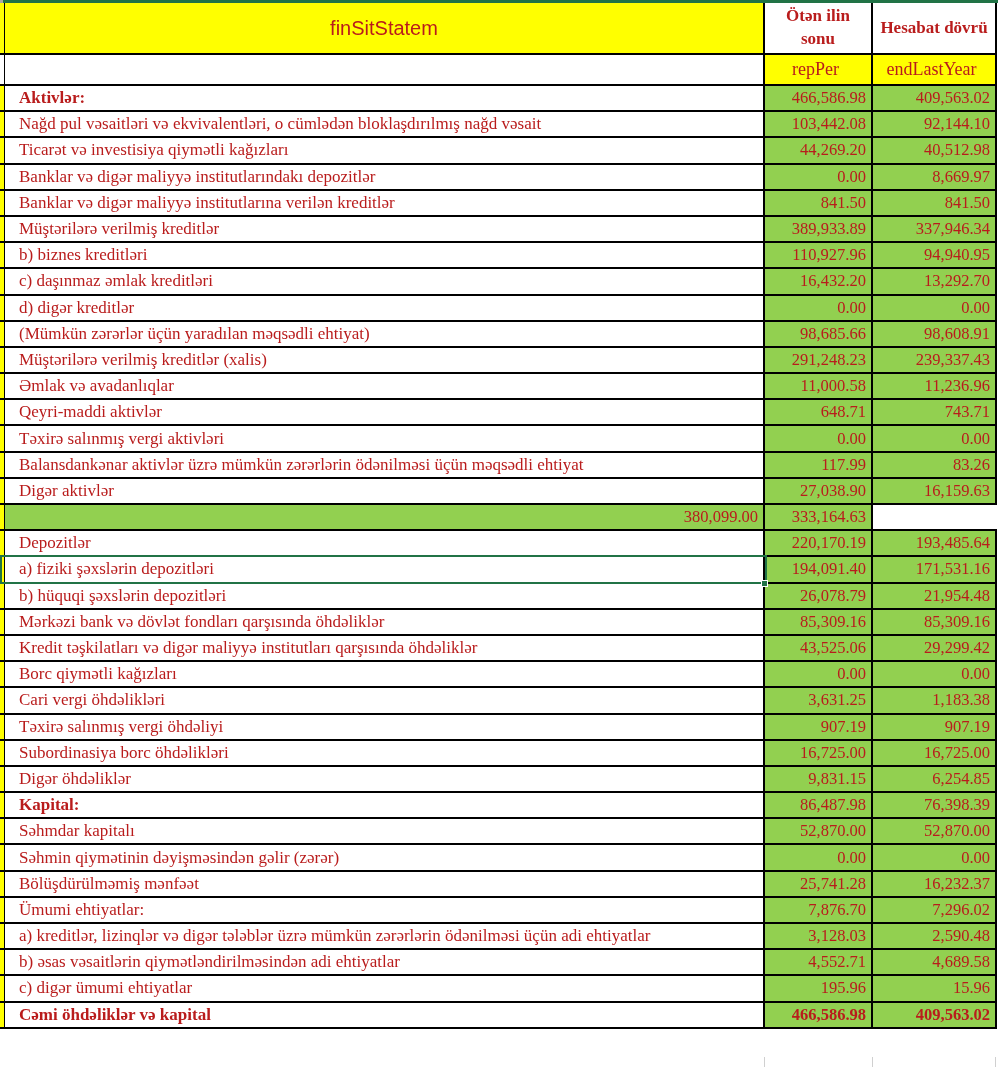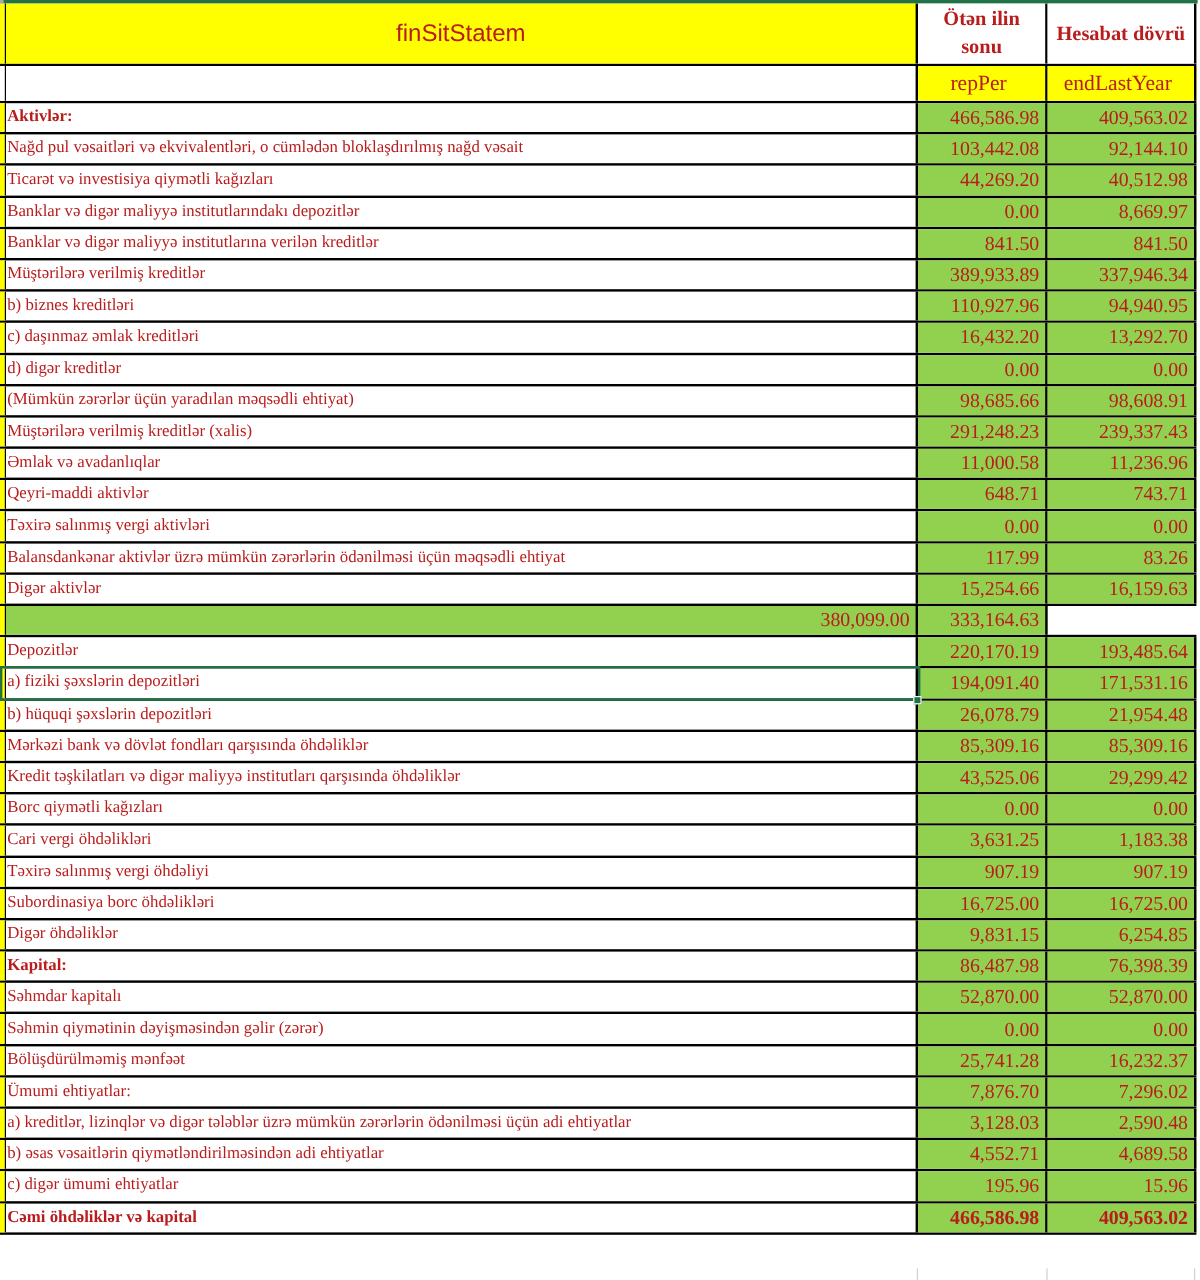--- a/index.html
+++ b/index.html
@@ -41,21 +41,21 @@
     position: relative;
   }
   .row > div {
     box-sizing: border-box;
     overflow: hidden;
     white-space: nowrap;
     display: flex;
     align-items: center;
   }
   .c-sliver { border-right: 1px solid #000; }
-  .c-label  { border-right: 2px solid #000; padding: 0 2px 0 1px; font-size: 14px; }
+  .c-label  { border-right: 2px solid #000; padding: 0 2px 0 14px; font-size: 17px; }
   .c-val    {
     border-right: 2px solid #000;
     background: var(--green, #92D050);
     justify-content: flex-end;
     padding-right: 5px;
     font-size: 16.5px;
   }
   
   .hdr1 { height: 52px; }
   .hdr1 .c-sliver { background: var(--yellow, #FFFF00); }
@@ -232,21 +232,21 @@
         </div>
         <div class="row drow">
           <div class="c-sliver"></div>
           <div class="c-label">Balansdankənar aktivlər üzrə mümkün zərərlərin ödənilməsi üçün məqsədli ehtiyat</div>
           <div class="c-val">117.99</div>
           <div class="c-val">83.26</div>
         </div>
         <div class="row drow">
           <div class="c-sliver"></div>
           <div class="c-label">Digər aktivlər</div>
-          <div class="c-val">15,254.66</div>
+          <div class="c-val">27,038.90</div>
           <div class="c-val">16,159.63</div>
         </div>
         <div class="row drow bold">
           <div class="c-sliver"></div>
           <div class="c-val">380,099.00</div>
           <div class="c-val">333,164.63</div>
         </div>
         <div class="row drow">
           <div class="c-sliver"></div>
           <div class="c-label">Depozitlər</div>

